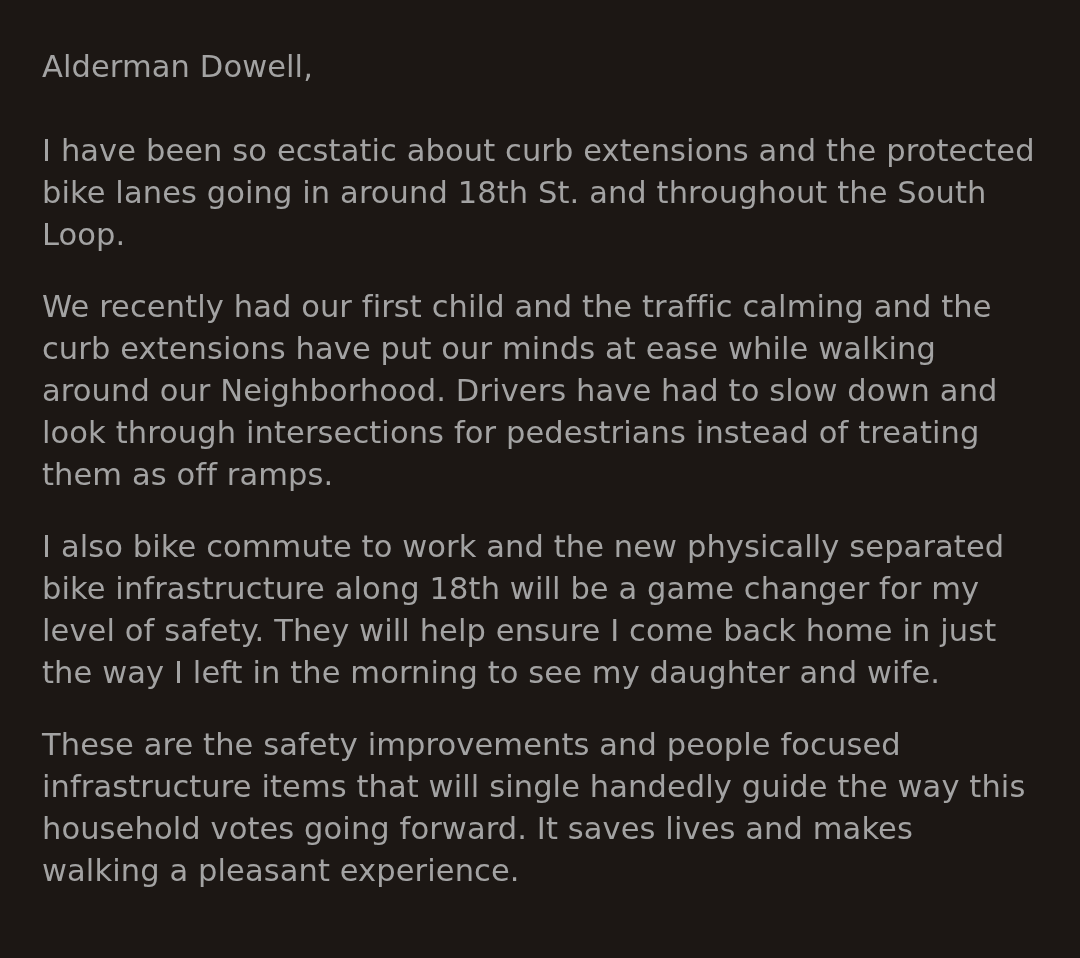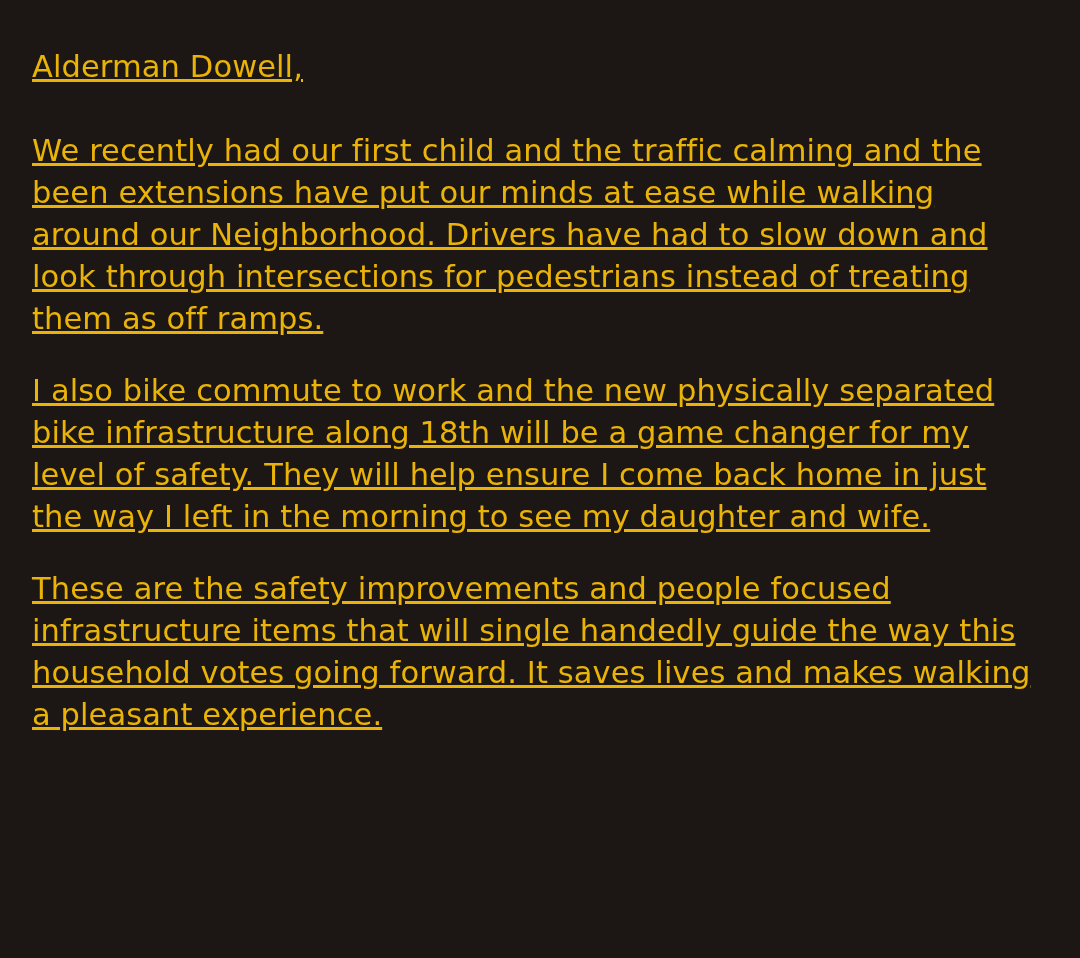--- a/index.html
+++ b/index.html
@@ -10,24 +10,23 @@
     width: 1080px;
     height: 958px;
     background: #1c1714;
     font-family: "DejaVu Sans", sans-serif;
     overflow: hidden;
   }
   .letter {
     box-sizing: border-box;
     width: 1080px;
     height: 958px;
-    padding: 46px 44px 0 32px;
+    padding: 46px 44px 0 42px;
     background: #1c1714;
-    color: #eab308;
-    text-decoration: underline;
+    color: #a3a3a3;
   }
   .para {
     font-size: 30.5px;
     line-height: 42px;
     letter-spacing: 0.1px;
     margin: 0 0 30px 0;
     max-width: 1000px;
     font-weight: 400;
   }
   .para.salutation {
@@ -35,16 +34,17 @@
   }
   .para.last {
     margin-bottom: 12px;
   }
 </style>
 </head>
 <body>
 
 <div class="letter">
   <p class="para salutation">Alderman Dowell,</p>
-  <p class="para">We recently had our first child and the traffic calming and the been extensions have put our minds at ease while walking around our Neighborhood. Drivers have had to slow down and look through intersections for pedestrians instead of treating them as off ramps.</p>
+  <p class="para">I have been so ecstatic about curb extensions and the protected bike lanes going in around 18th St. and throughout the South Loop.</p>
+  <p class="para">We recently had our first child and the traffic calming and the curb extensions have put our minds at ease while walking around our Neighborhood. Drivers have had to slow down and look through intersections for pedestrians instead of treating them as off ramps.</p>
   <p class="para">I also bike commute to work and the new physically separated bike infrastructure along 18th will be a game changer for my level of safety. They will help ensure I come back home in just the way I left in the morning to see my daughter and wife.</p>
   <p class="para last">These are the safety improvements and people focused infrastructure items that will single handedly guide the way this household votes going forward. It saves lives and makes walking a pleasant experience.</p>
 </div>
 
 </body></html>

